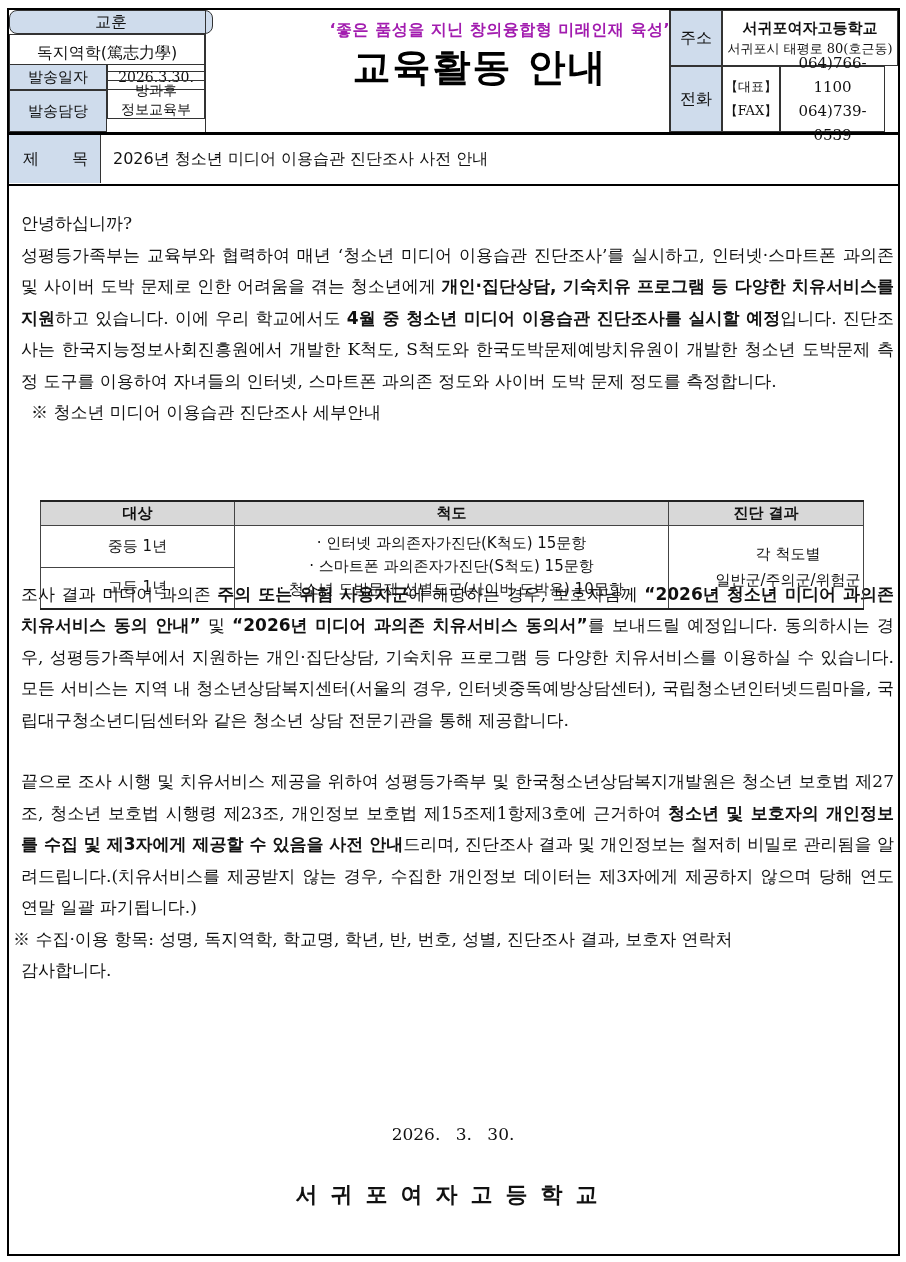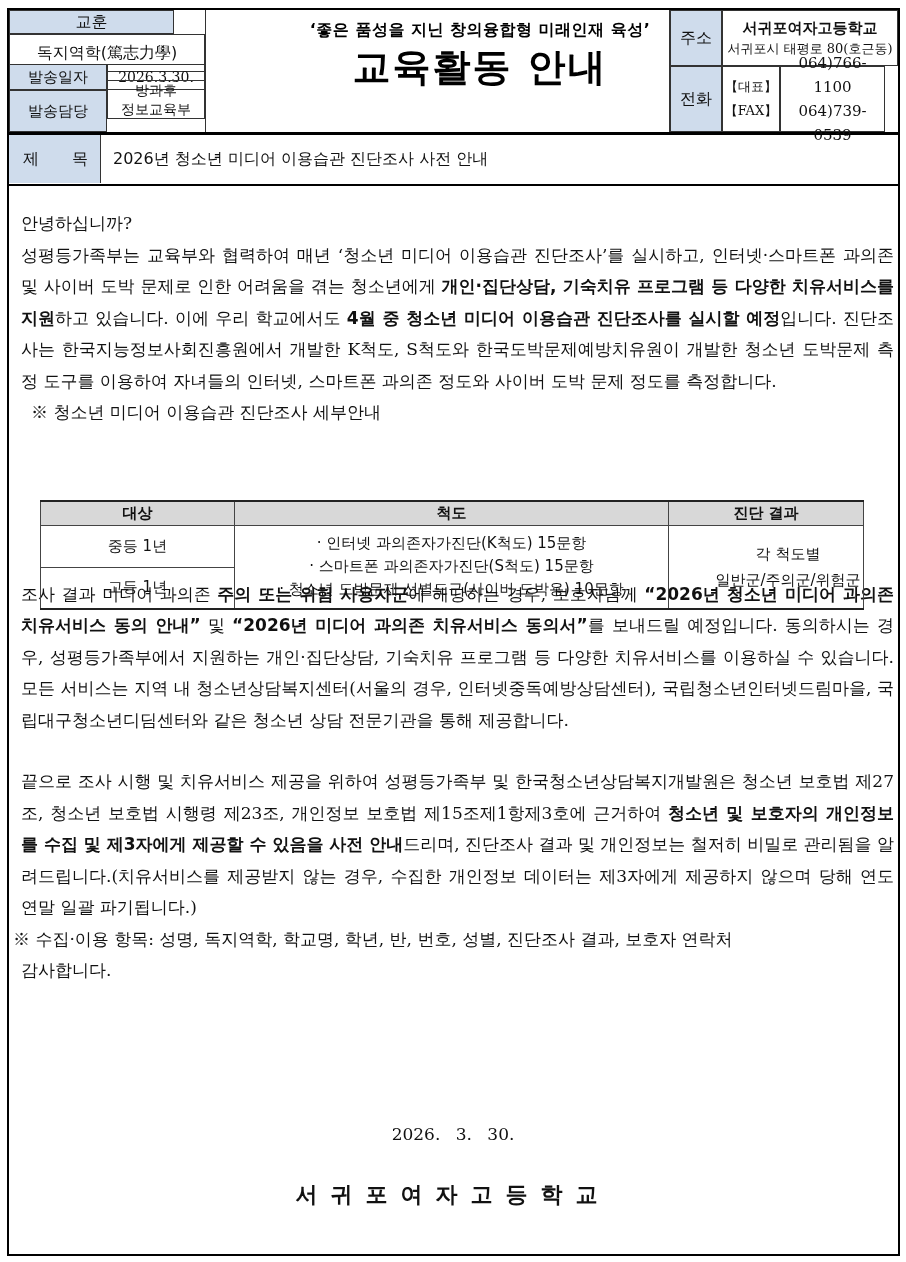--- a/index.html
+++ b/index.html
@@ -12,21 +12,21 @@
   .hdr { position: absolute; left: 7px; top: 8px; width: 893px; height: 126px; border: 2px solid #000; }
   .cell { position: absolute; border: 1px solid #333; display: flex; align-items: center; justify-content: center; text-align: center; }
   .blue { background: #cfdcec; }
   .serif { font-family: "DejaVu Serif", "Liberation Serif", serif; }
   .t16 { font-size: 16px; }
   .t15 { font-size: 15px; }
   .t14 { font-size: 14px; }
   .t13 { font-size: 13px; }
 
   .logo-area { position: absolute; left: 196px; top: 0; width: 465px; height: 122px; border-left: 1px solid #333; border-right: 1px solid #333; }
-  .motto { position: absolute; left: 84px; top: 10px; width: 380px; text-align: center; color: #000000; font-weight: bold; font-size: 16px; letter-spacing: 0.5px; }
+  .motto { position: absolute; left: 84px; top: 10px; width: 380px; text-align: right; color: #a21caf; font-weight: bold; font-size: 16px; letter-spacing: 0.5px; }
   .big-title { position: absolute; left: 84px; top: 32px; width: 380px; text-align: center; font-weight: bold; font-size: 38px; letter-spacing: 2px; color: #000; }
   .url { position: absolute; left: 84px; top: 92px; width: 380px; text-align: center; font-size: 18px; font-family: "DejaVu Serif", "Liberation Serif", serif; }
   .emblem { position: absolute; left: 12px; top: 8px; width: 74px; height: 106px; }
 
   
   .subject { position: absolute; left: 7px; top: 134px; width: 893px; height: 52px; border: 2px solid #000; border-top: 1px solid #000; }
   .subject .lbl { position: absolute; left: 0; top: 0; width: 92px; height: 48px; background: #cfdcec; border-right: 1px solid #333; display: flex; align-items: center; justify-content: space-between; padding: 0 12px 0 14px; font-size: 16px; }
   .subject .val { position: absolute; left: 104px; top: 0; height: 48px; display: flex; align-items: center; font-size: 16px; font-weight: normal; }
 
   
@@ -44,21 +44,21 @@
 
   .date { position: absolute; left: 0; width: 906px; top: 1124px; text-align: center; font-family: "DejaVu Serif", "Liberation Serif", serif; font-size: 17px; word-spacing: 10px; }
   .school { position: absolute; left: 0; width: 906px; top: 1180px; text-align: center; font-size: 22px; font-weight: bold; letter-spacing: 13px; }
 </style>
 </head>
 <body>
 
 <div class="frame"></div>
 
 <div class="hdr">
-  <div class="cell blue t16" style="left:0;top:0;width:165px;height:24px;">교훈</div>
+  <div class="cell blue t16" style="left:0;top:0;width:204px;height:24px;border-radius:8px;">교훈</div>
   <div class="cell t16" style="left:0;top:24px;width:196px;height:38px;">독지역학(篤志力學)</div>
   <div class="cell blue t15" style="left:0;top:54px;width:98px;height:26px;">발송일자</div>
   <div class="cell t14 serif" style="left:98px;top:54px;width:98px;height:26px;">2026.3.30.</div>
   <div class="cell blue t15" style="left:0;top:80px;width:98px;height:42px;">발송담당</div>
   <div class="cell t14 serif" style="left:98px;top:70px;width:98px;height:39px;flex-direction:column;line-height:19px;">
     <span>방과후</span>
     <span>정보교육부</span>
   </div>
 
   <div class="logo-area">

